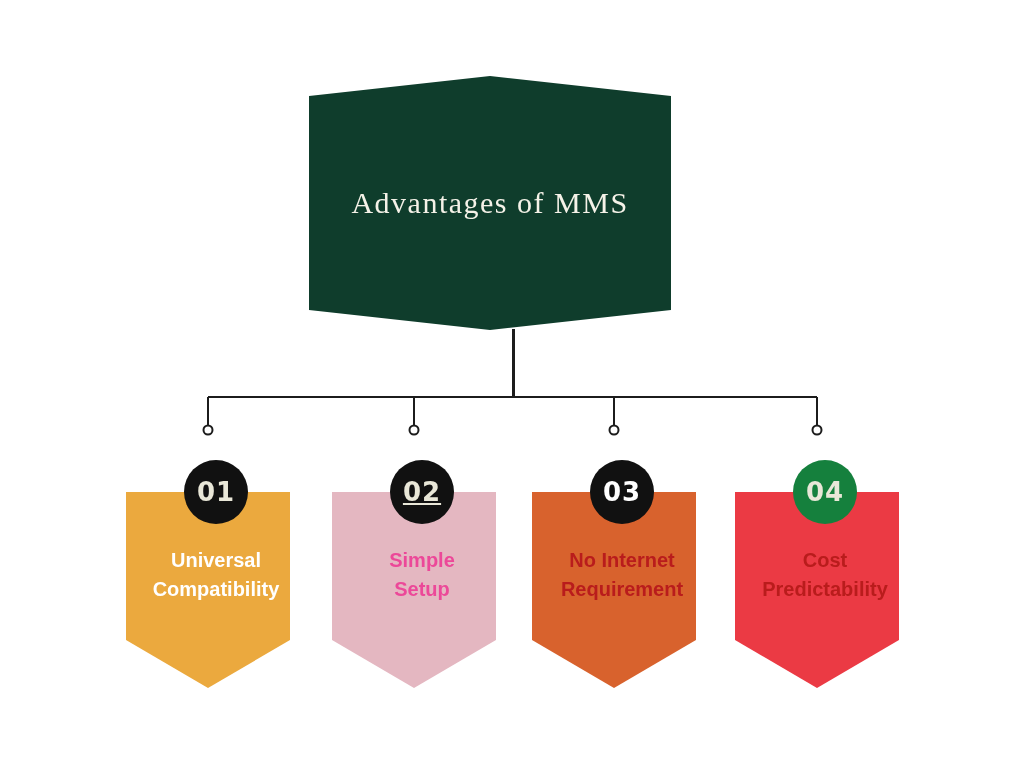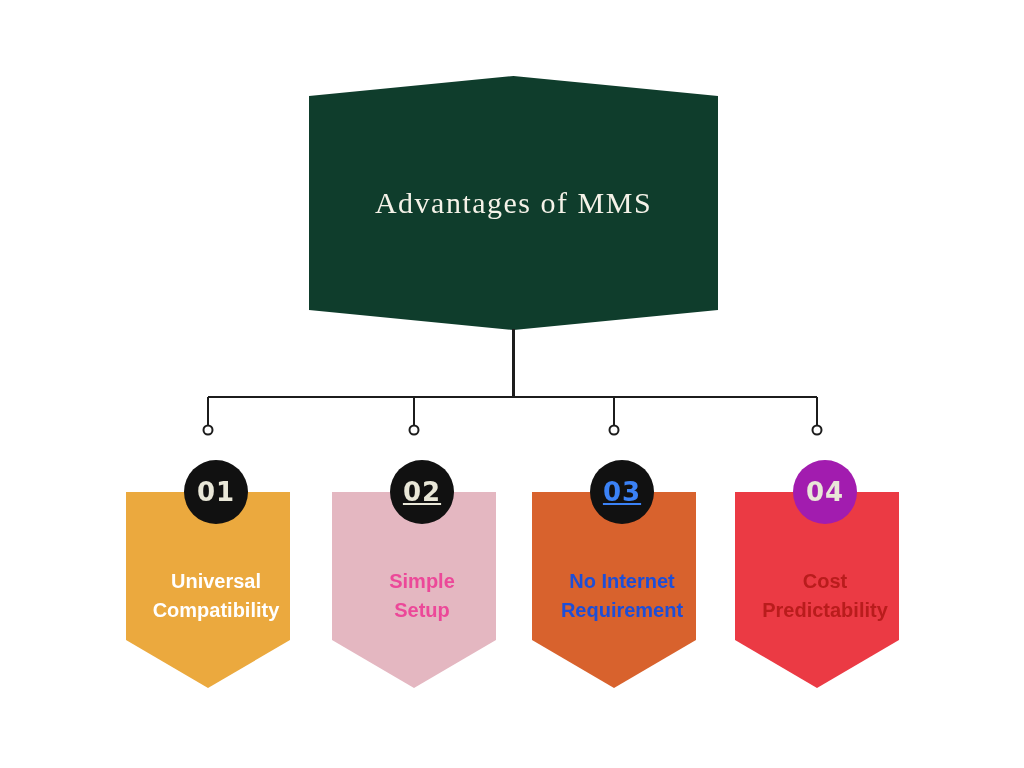--- a/index.html
+++ b/index.html
@@ -7,21 +7,21 @@
     width: 1024px; height: 768px; overflow: hidden;
     font-family: "Liberation Sans", sans-serif;
   }
   .stage {
     position: relative; width: 1024px; height: 768px;
   }
 
   
   .header-banner {
     position: absolute; left: 309px; top: 76px;
-    width: 409px; height: 254px;
+    width: 362px; height: 254px;
     clip-path: polygon(0 20px, 50% 0, 100% 20px, 100% calc(100% - 20px), 50% 100%, 0 calc(100% - 20px));
     display: flex; align-items: center; justify-content: center;
   }
   .header-title {
     font-family: "Liberation Serif", "DejaVu Serif", serif;
     font-size: 30px; font-weight: 400; letter-spacing: 1.5px;
     white-space: nowrap;
   }
 
   
@@ -50,21 +50,21 @@
     width: 64px; height: 64px; border-radius: 50%;
     display: flex; align-items: center; justify-content: center;
   }
   .badge-num {
     font-family: "DejaVu Sans", sans-serif;
     font-size: 26px; font-weight: 600; letter-spacing: 1px;
   }
   .item-label {
     position: absolute; top: 86px; left: -10px; right: -10px;
     text-align: center; font-weight: 700; font-size: 20px;
-    line-height: 29px; white-space: pre-line; margin-top: 21px;
+    line-height: 29px; white-space: pre-line;
   }
 </style>
 </head>
 <body>
 
 <div class="stage" style="background: rgb(255, 255, 255);">
 
   <div class="header-banner" style="background: rgb(15, 61, 44);">
     <div class="header-title" style="color: rgb(245, 242, 232);">Advantages of MMS</div>
   </div>
@@ -96,28 +96,28 @@
     <div class="badge" style="background: rgb(17, 17, 17);">
       <span class="badge-num" style="color: rgb(233, 231, 216); text-decoration: underline;">02</span>
     </div>
     <div class="item-label" style="color: #ec4899;">Simple
 Setup</div>
   </div>
 
   <div class="item" style="left:532px">
     <div class="pennant" style="background: rgb(216, 98, 45);"></div>
     <div class="badge" style="background: rgb(17, 17, 17);">
-      <span class="badge-num" style="color: #3b82f6; text-decoration: underline;">03</span>
+      <span class="badge-num" style="color: #ffffff;">03</span>
     </div>
-    <div class="item-label" style="color: #1d4ed8;">No Internet
+    <div class="item-label" style="color: #b91c1c;">No Internet
 Requirement</div>
   </div>
 
   <div class="item" style="left:735px">
     <div class="pennant" style="background: rgb(235, 58, 68);"></div>
-    <div class="badge" style="background: #a21caf;">
+    <div class="badge" style="background: #15803d;">
       <span class="badge-num" style="color: rgb(233, 231, 216);">04</span>
     </div>
     <div class="item-label" style="color: #b91c1c;">Cost
 Predictability</div>
   </div>
 
 </div>
 
 </body></html>

